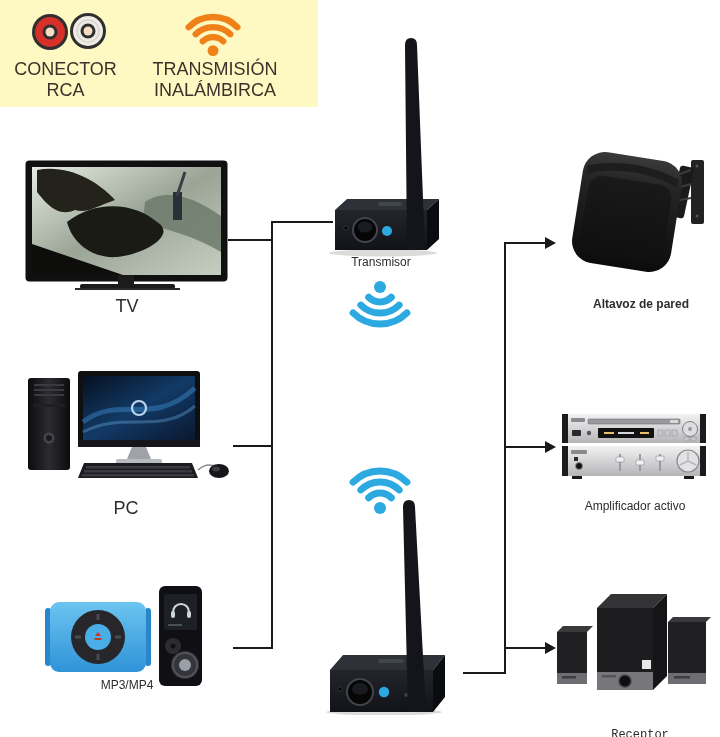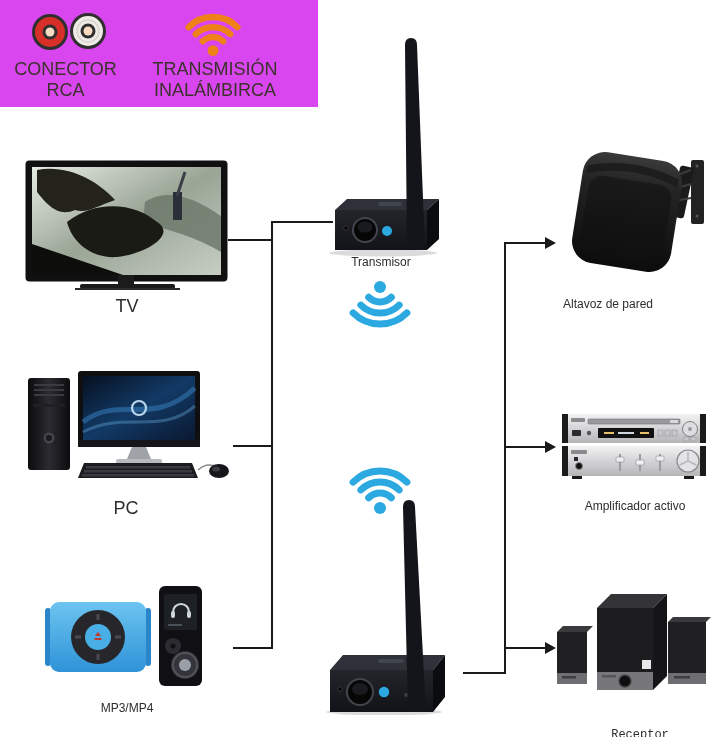--- a/index.html
+++ b/index.html
@@ -2,21 +2,21 @@
 <html><head>
 <meta charset="utf-8">
 <style>
   html,body{margin:0;padding:0;background:#ffffff;}
   #stage{
     position:relative;width:720px;height:737px;background:#ffffff;overflow:hidden;
     font-family:"Liberation Sans","DejaVu Sans",sans-serif;color:#2d2d2d;
   }
   .abs{position:absolute;}
   
-  .legend{background:#d946ef;left:0;top:0;width:318px;height:107px;}
+  .legend{background:#fef9c3;left:0;top:0;width:318px;height:107px;}
   .legend-text{color:#3b332b;font-size:18px;line-height:21px;text-align:center;white-space:nowrap;}
   
   .line-h{height:2px;background:#1a1a1a;}
   .line-v{width:2px;background:#1a1a1a;}
   .arrowhead{width:0;height:0;border-top:6px solid transparent;border-bottom:6px solid transparent;border-left:11px solid #1a1a1a;}
   
   .label{font-size:12px;text-align:center;white-space:nowrap;color:#2d2d2d;}
   .label.big{font-size:18px;}
   svg{display:block;}
 </style>
@@ -158,21 +158,21 @@
       <rect x="129" y="29" width="4" height="7" rx="2" fill="#cfd4da"></rect>
       <rect x="145" y="29" width="4" height="7" rx="2" fill="#cfd4da"></rect>
       <rect x="126" y="42" width="14" height="2" fill="#4a5058"></rect>
       <circle cx="131" cy="64" r="8" fill="#2b2b31"></circle>
       <circle cx="131" cy="64" r="2.5" fill="#111"></circle>
       <circle cx="143" cy="83" r="14" fill="#34343b"></circle>
       <circle cx="143" cy="83" r="12" fill="none" stroke="#5a5a62" stroke-width="1.5"></circle>
       <circle cx="143" cy="83" r="6" fill="#9aa0a8"></circle>
     </g>
   </svg>
-  <div class="abs label" style="left:51px;top:701px;width:152px;">MP3/MP4</div>
+  <div class="abs label" style="left:51px;top:678px;width:152px;">MP3/MP4</div>
 
   <svg class="abs" style="left:325px;top:32px;" width="135" height="225" viewBox="0 0 135 225">
     <defs>
       <linearGradient id="boxg1" x1="0" y1="0" x2="0" y2="1">
         <stop offset="0" stop-color="#23252b"></stop>
           <stop offset="1" stop-color="#121318"></stop>
       </linearGradient>
     </defs>
     <ellipse cx="58" cy="221" rx="54" ry="3.5" fill="#000" opacity="0.14"></ellipse>
     <polygon points="10,178 102,178 114,167 22,167" fill="#2e3138"></polygon>
@@ -242,21 +242,21 @@
       <circle cx="132" cy="66" r="1.5" fill="#555"></circle>
       <rect x="110" y="16" width="14" height="52" rx="3" fill="#1a1a1a" transform="rotate(12 117 42)"></rect>
       <path d="M104,28 L126,20 M104,40 L126,34 M104,52 L126,48" stroke="#3c3c3c" stroke-width="2"></path>
     </g>
     <g transform="rotate(9 62 62)">
       <rect x="12" y="6" width="100" height="112" rx="22" fill="url(#spkg)"></rect>
       <path d="M16,22 Q62,6 108,22 L108,30 Q62,14 16,30 Z" fill="#1c1c1c" opacity="0.9"></path>
       <rect x="20" y="30" width="84" height="80" rx="14" fill="#111" opacity="0.55"></rect>
     </g>
   </svg>
-  <div class="abs label" style="left:528px;top:297px;width:160px;">Altavoz de pared</div>
+  <div class="abs label" style="left:561px;top:297px;width:160px;font-weight:bold;">Altavoz de pared</div>
 
   <svg class="abs" style="left:558px;top:410px;" width="152" height="70" viewBox="0 0 152 70">
     <defs>
       <linearGradient id="alu" x1="0" y1="0" x2="0" y2="1">
         <stop offset="0" stop-color="#f2f2f2"></stop>
           <stop offset="0.5" stop-color="#d4d4d6"></stop>
           <stop offset="1" stop-color="#b5b5b8"></stop>
       </linearGradient>
     </defs>
     <g>

